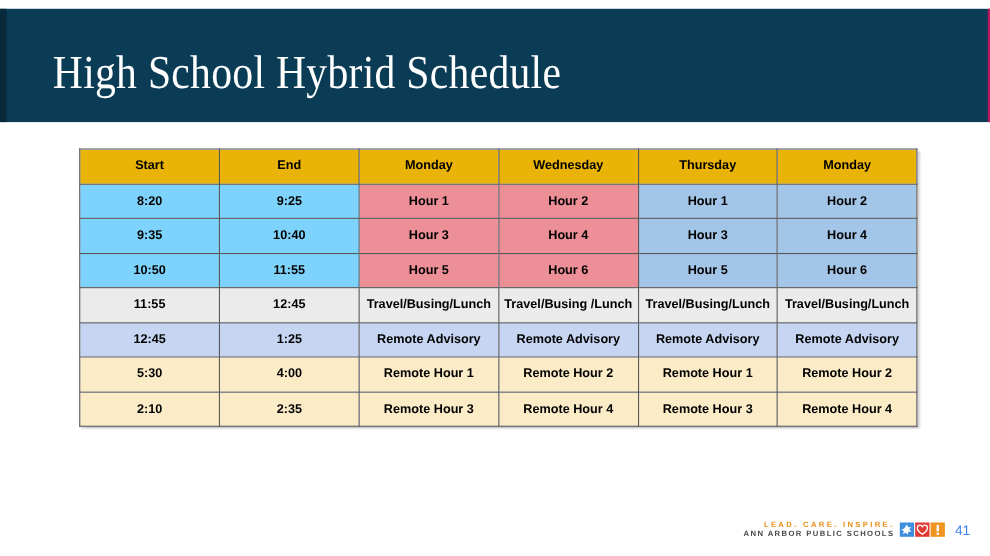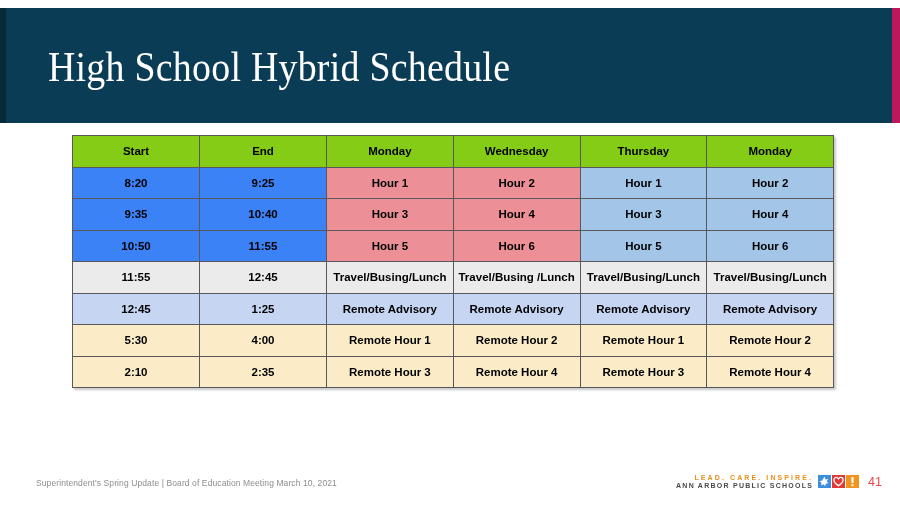--- a/index.html
+++ b/index.html
@@ -20,25 +20,25 @@
     width: 900px;
     height: 505px;
     background: #ffffff;
   }
   
   .header-band {
     position: absolute;
     left: 0;
     top: 8px;
     width: 900px;
-    height: 115px;
+    height: 103px;
     background: #0b3c55;
     box-sizing: border-box;
     border-left: 6px solid #07293a;
-    border-right: 8px solid #be185d;
+    border-right: 2px solid #be185d;
   }
   .header-title {
     position: absolute;
     left: 42px;
     top: 34px;
     color: #ffffff;
     font-family: "Liberation Serif", serif;
     font-size: 43px;
     font-weight: 400;
     letter-spacing: 0.3px;
@@ -69,23 +69,23 @@
     font-weight: bold;
     color: #000000;
     box-sizing: border-box;
     overflow: hidden;
     white-space: nowrap;
   }
   col.c-start { width: 127px; }
   col.c-end   { width: 127px; }
   col.c-day   { width: 126.75px; }
 
-  th.hdr { background: #84cc16; font-size: 11.5px; }
-
-  .bg-white  { background: #3b82f6; }
+  th.hdr { background: #eab308; font-size: 11.5px; }
+
+  .bg-white  { background: #7dd3fc; }
   .bg-salmon { background: #ed8f96; }
   .bg-blue   { background: #a3c6e8; }
   .bg-gray   { background: #ebebeb; }
   .bg-peri   { background: #c6d6f2; }
   .bg-cream  { background: #fbecc7; }
   .bg-pink   { background: #f2d0d7; }
 
   td.small { font-size: 10.5px; }
 
   
@@ -138,21 +138,21 @@
     display: flex;
     align-items: center;
     justify-content: center;
   }
   .tile-blue   { background: #3e8ede; }
   .tile-red    { background: #e03a35; }
   .tile-orange { background: #f0941f; }
   .tile svg { display: block; }
   .page-num {
     font-size: 12.5px;
-    color: #ef4444;
+    color: #3b82f6;
     font-weight: normal;
     margin-left: 4px;
   }
 </style>
 </head>
 <body>
 
 <div class="slide">
 
   <div class="header-band">
@@ -233,21 +233,20 @@
             <td class="bg-cream">2:35</td>
             <td class="bg-cream">Remote Hour 3</td>
             <td class="bg-cream">Remote Hour 4</td>
             <td class="bg-cream">Remote Hour 3</td>
             <td class="bg-cream">Remote Hour 4</td>
           </tr>
         </tbody>
     </table>
   </div>
 
-  <div class="footer-left">Superintendent's Spring Update | Board of Education Meeting March 10, 2021</div>
 
   <div class="footer-right">
     <div class="brand-text">
       <div class="brand-tag">LEAD.  CARE.  INSPIRE.</div>
       <div class="brand-name">ANN ARBOR PUBLIC SCHOOLS</div>
     </div>
     <div class="logo-tiles">
       <div class="tile tile-blue">
         <svg width="11" height="11" viewBox="0 0 11 11">
           <path d="M5.5 0.8 L6.6 3.4 L9.4 3.0 L7.6 5.2 L9.6 7.2 L6.8 7.4 L6.2 10.2 L4.4 8.2 L2.0 9.6 L2.6 6.8 L0.4 5.6 L3.0 4.4 Z" fill="#ffffff"></path>

